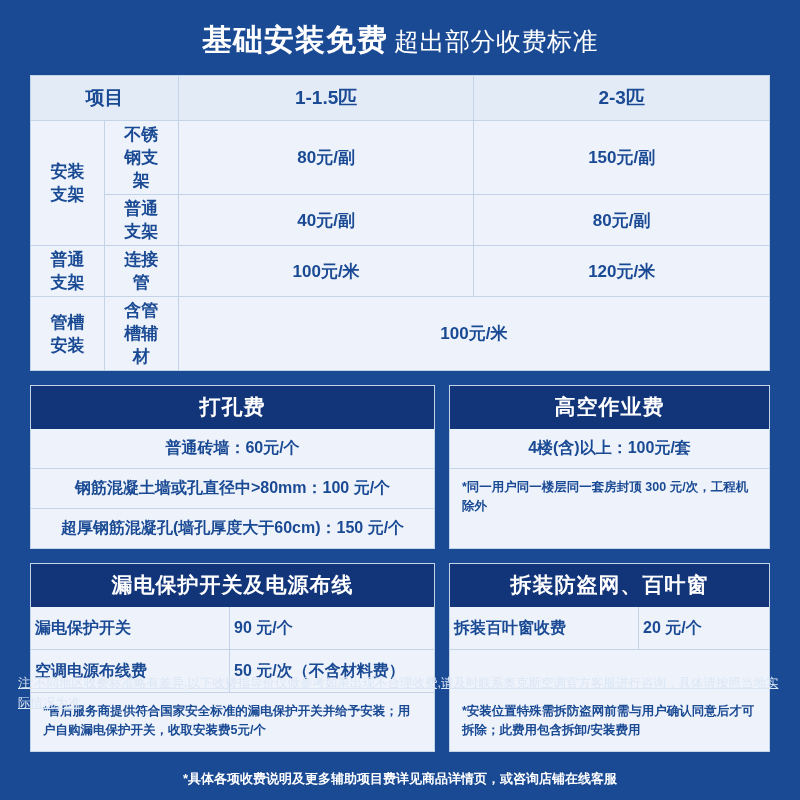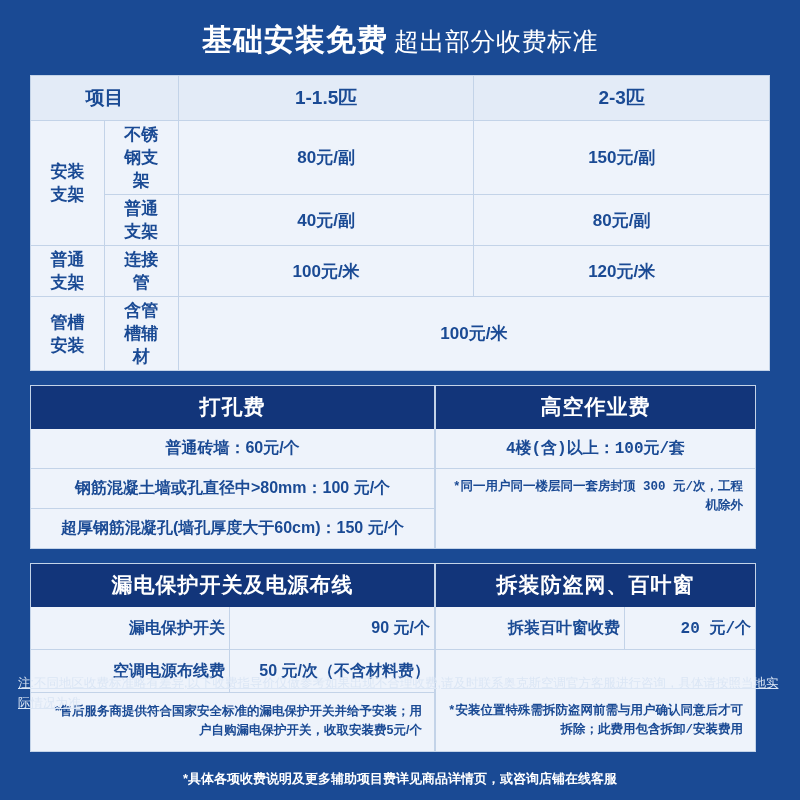--- a/index.html
+++ b/index.html
@@ -68,34 +68,34 @@
   .fee-table .col4 { width: 245px; }
   .fee-table .label-cell {
     font-size: 17px;
   }
   .fee-table .val {
     font-size: 17px;
   }
   
   .row2 {
     display: flex;
-    gap: 0;
+    gap: 14px;
     margin: 14px auto 0 auto;
     width: 740px;
     align-items: stretch;
   }
   .panel {
     background: #eef3fb;
     border: 1px solid #c3d3e8;
     box-sizing: border-box;
     display: flex;
     flex-direction: column;
   }
   .panel-left { width: 405px; }
-  .panel-right { width: 321px; font-family: Liberation Mono, monospace; }
+  .panel-right { width: 321px; }
   .panel-title {
     background: #12357a;
     color: #ffffff;
     font-size: 21px;
     font-weight: bold;
     text-align: center;
     padding: 7px 0 8px 0;
     letter-spacing: 1px;
   }
   .panel-body {
@@ -111,36 +111,36 @@
     padding: 9px 6px;
     border-bottom: 1px solid #c3d3e8;
   }
   .line-row:last-child { border-bottom: none; }
   .note {
     color: #1a4a94;
     font-size: 12.5px;
     font-weight: bold;
     line-height: 1.55;
     padding: 9px 12px 10px 12px;
-    text-align: right;
+    text-align: left;
   }
   
   .mini-table {
     width: 100%;
     border-collapse: collapse;
     table-layout: fixed;
   }
   .mini-table td {
     border: 1px solid #c3d3e8;
     border-left: none;
     border-right: none;
     color: #1a4a94;
     font-size: 16px;
     font-weight: bold;
-    text-align: right;
+    text-align: left;
     height: 38px;
     padding: 2px 4px;
   }
   .mini-table tr td:first-child { border-right: 1px solid #c3d3e8; }
   .mini-table tr:first-child td { border-top: none; }
   .mt-left-a { width: 190px; }
   .mt-left-b { width: auto; }
   .mt-right-a { width: 180px; }
   .mt-right-b { width: auto; }
   

